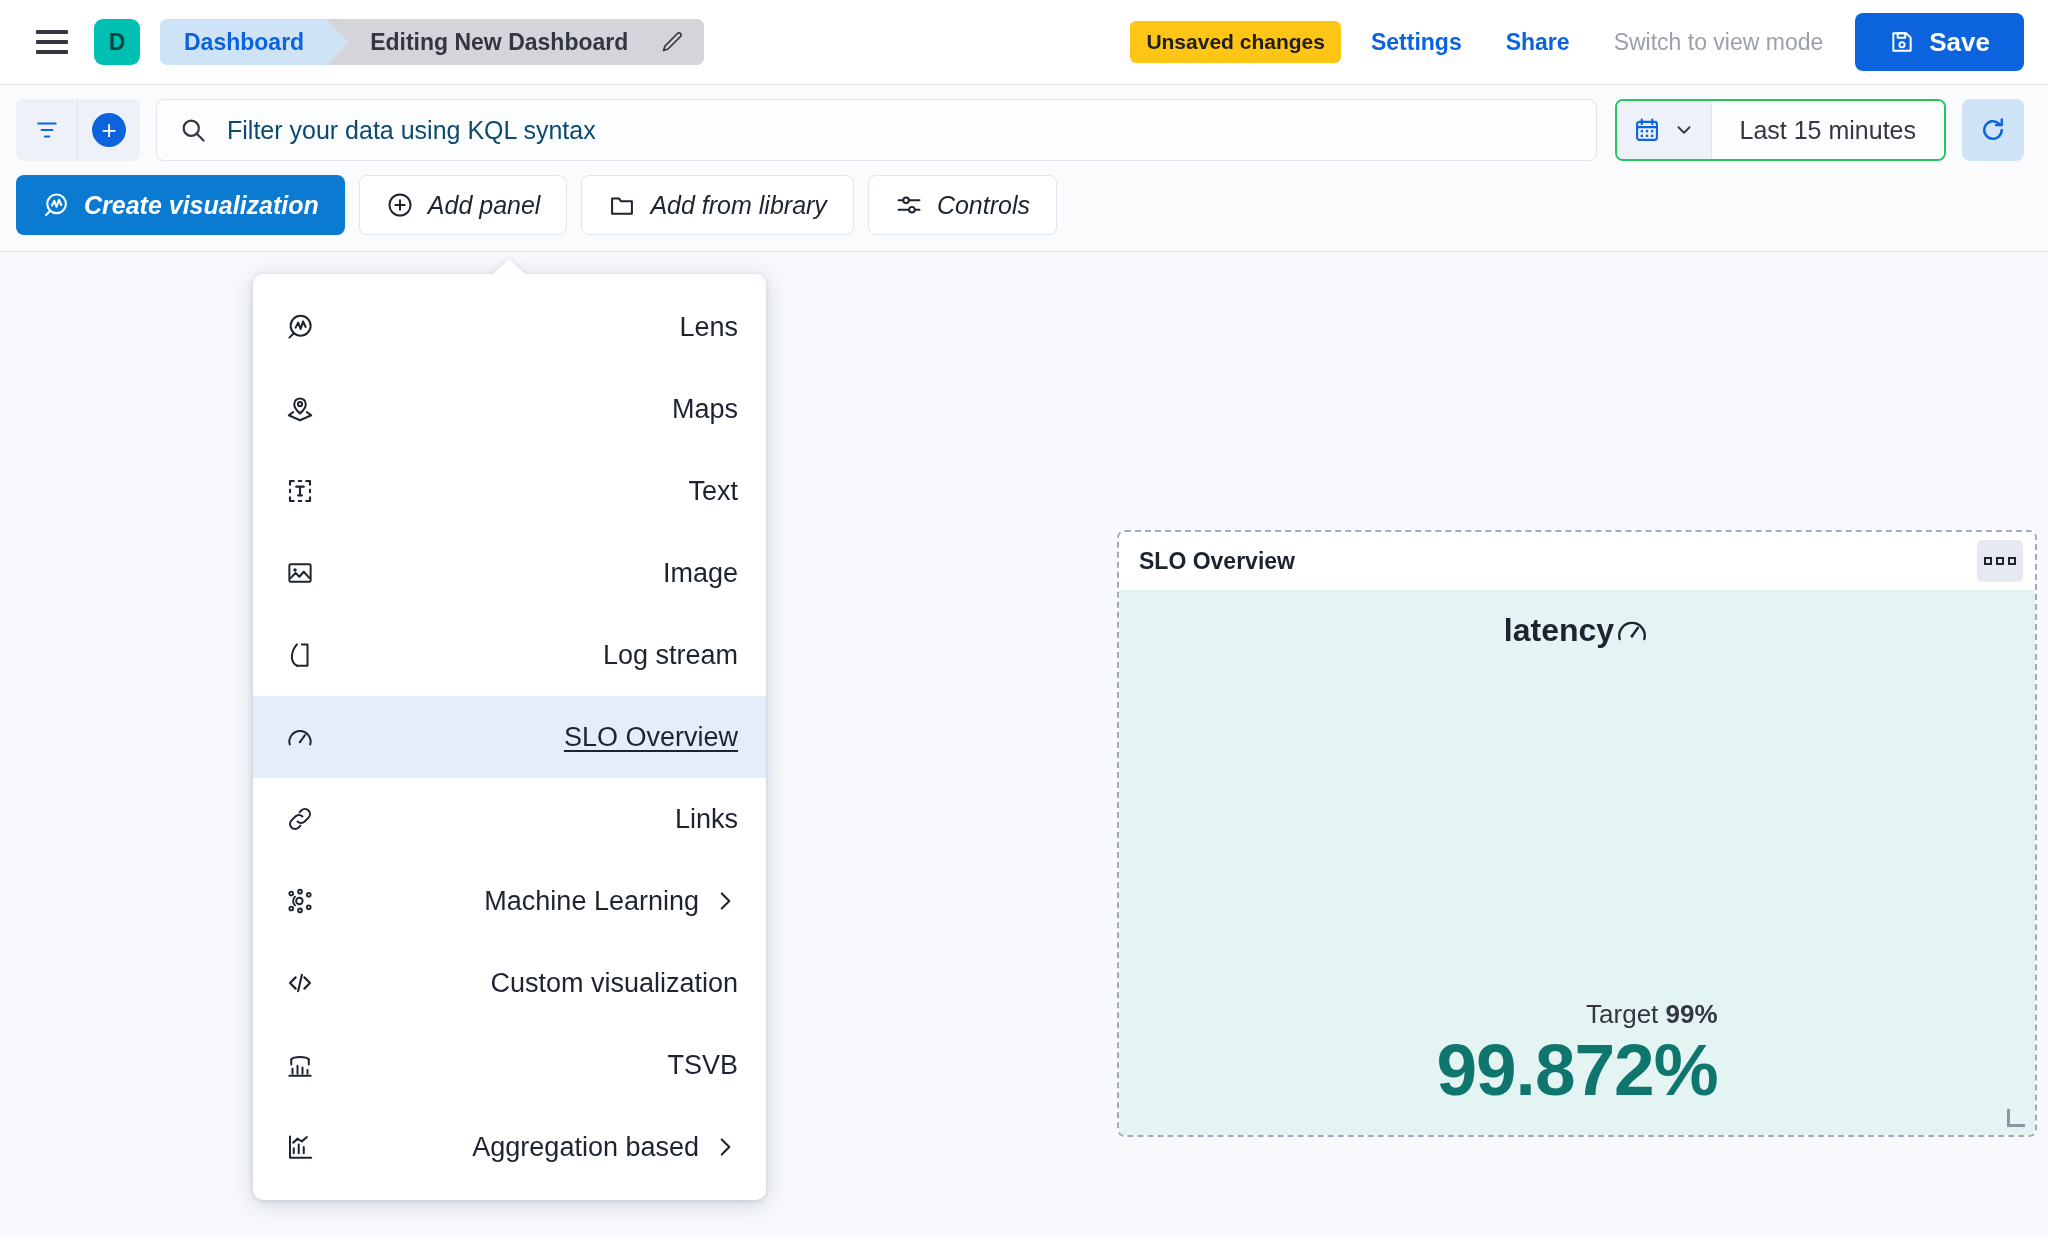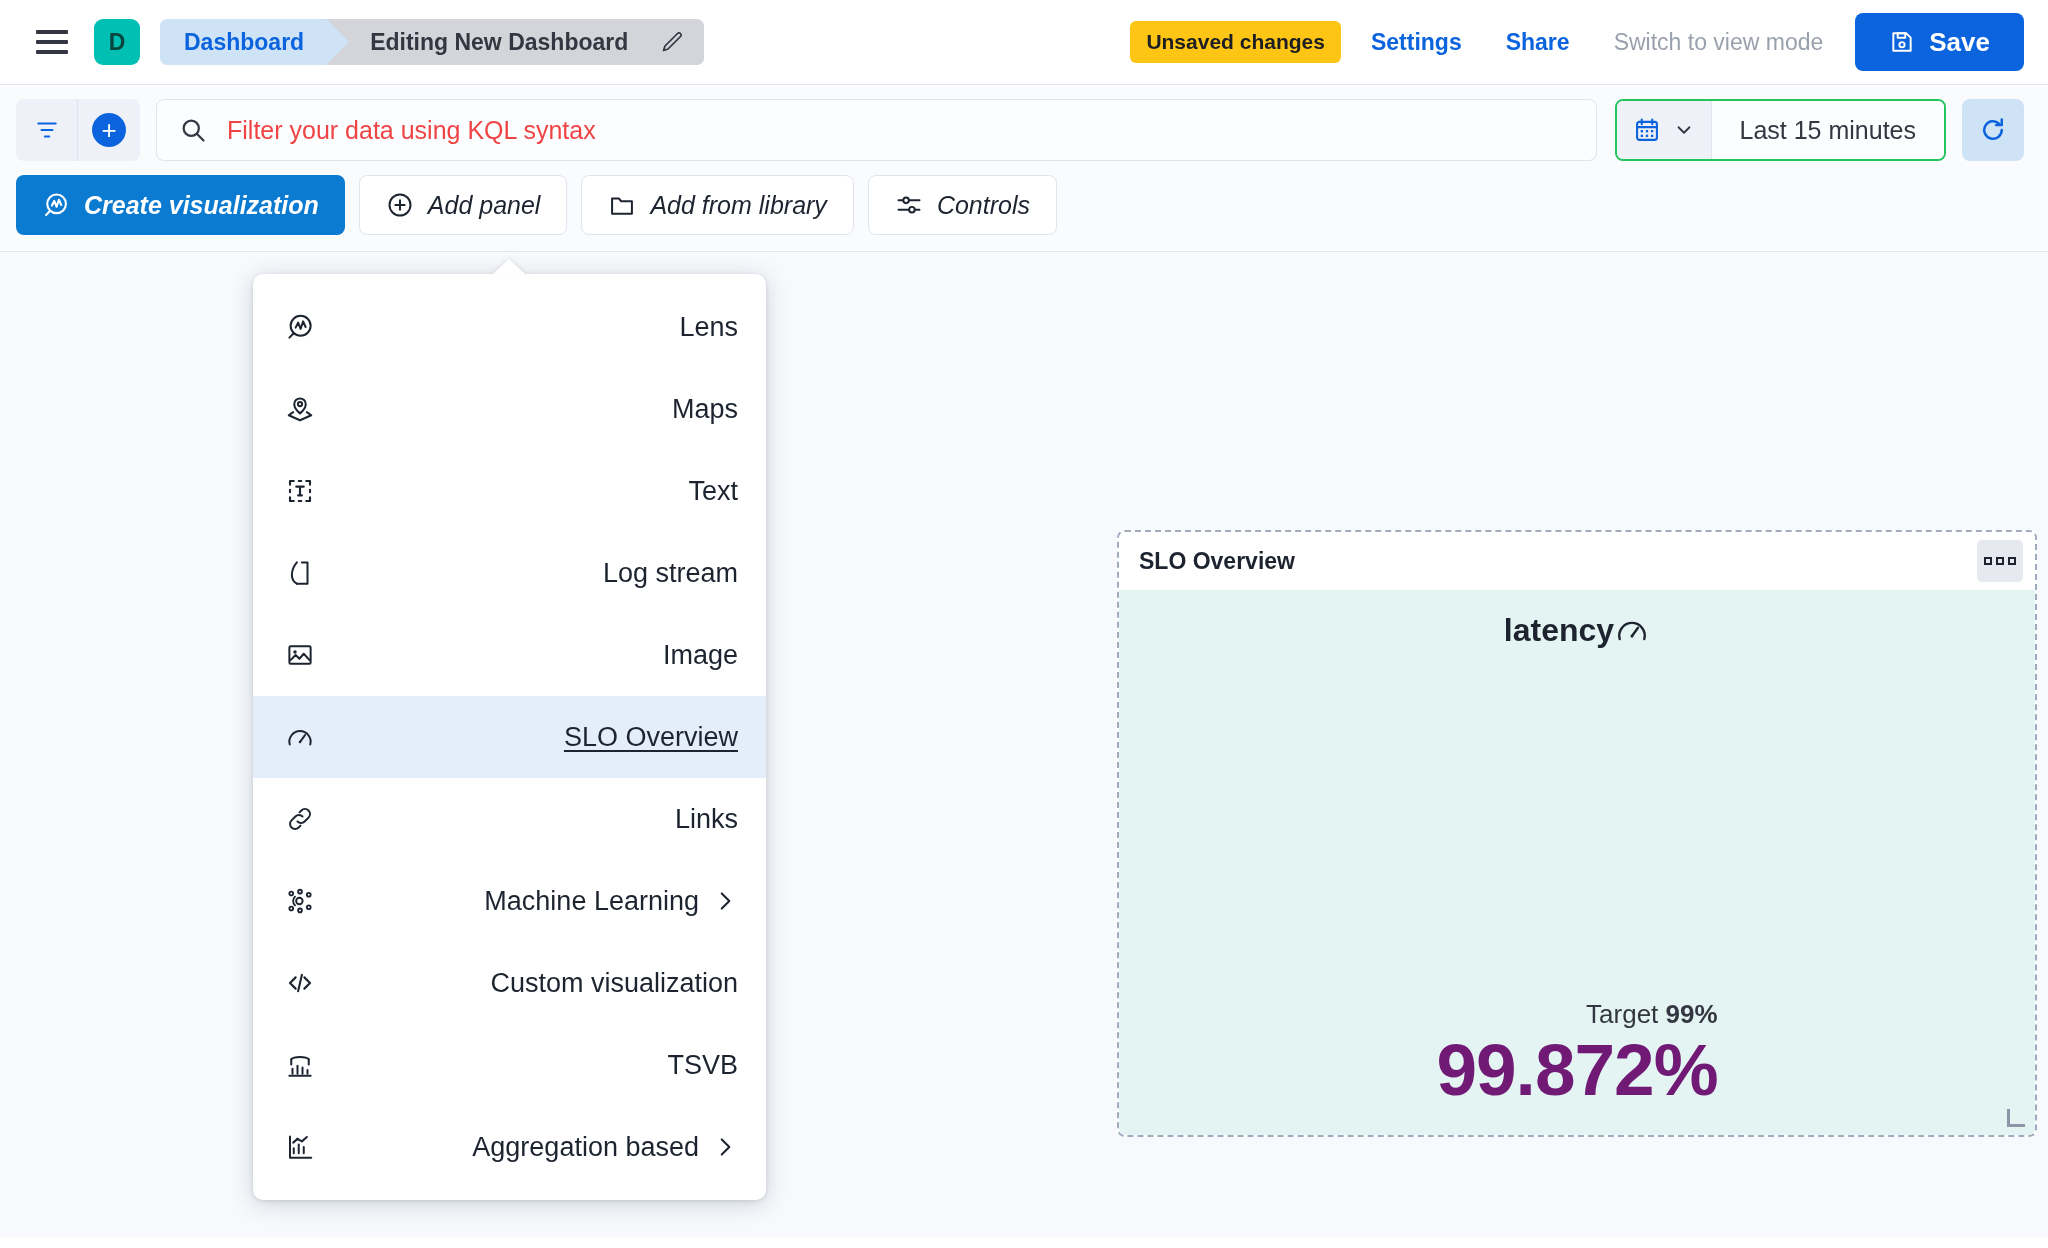--- a/index.html
+++ b/index.html
@@ -144,21 +144,21 @@
     height: 62px;
     background: #fcfdfe;
     border: 1px solid #e0e4ed;
     border-radius: 8px;
     display: flex; align-items: center;
     padding: 0 22px;
     gap: 20px;
     cursor: text;
     box-shadow: 0 1px 1px rgba(0,0,0,0.02);
   }
-  .kql-placeholder { color: #ef4444; font-size: 25px; }
+  .kql-placeholder { color: #0c4a6e; font-size: 25px; }
   .date-group {
     display: flex;
     margin-left: 18px;
     height: 62px;
     border: 2px solid #22c55e;
     border-radius: 8px;
     overflow: hidden;
     background: #fff;
   }
   .date-picker-toggle {
@@ -336,21 +336,21 @@
   }
   .slo-target {
     font-size: 26px;
     color: #343741;
     margin-bottom: 2px;
   }
   .slo-target b { font-weight: 700; }
   .slo-value {
     font-size: 73px;
     font-weight: 700;
-    color: #701a75;
+    color: #0f766e;
     letter-spacing: -1px;
     line-height: 1.05;
   }
   .resize-handle {
     position: absolute;
     right: 10px; bottom: 8px;
     width: 18px; height: 18px;
     border-left: 3px solid #8d96a6;
     border-bottom: 3px solid #8d96a6;
     cursor: nwse-resize;
@@ -532,37 +532,37 @@
         <svg width="30" height="30" viewBox="0 0 24 24" fill="none" stroke="#1d2430" stroke-width="1.7" stroke-linecap="round">
           <path d="M4 4h3M11 4h2M17 4h3M20 4v3M20 11v2M20 17v3M20 20h-3M13 20h-2M7 20H4M4 20v-3M4 13v-2M4 7V4" stroke-dasharray="0"></path>
           <path d="M9 8.5h6M12 8.5v7M10.5 15.5h3"></path>
         </svg>
       </span>
       <span class="mi-label">Text</span>
     </div>
 
     <div class="menu-item">
       <span class="mi-icon">
-        <svg width="30" height="30" viewBox="0 0 24 24" fill="none" stroke="#1d2430" stroke-width="1.6" stroke-linejoin="round" stroke-linecap="round">
-          <path d="M13.5 3.5h4.5v17H9.5"></path>
-          <path d="M9.5 3.5C7 6.5 5.5 10 5.5 13.5c0 3 1.5 5.5 4 7"></path>
-        </svg>
-      </span>
-      <span class="mi-label">Log stream</span>
-    </div>
-
-    <div class="menu-item">
-      <span class="mi-icon">
         <svg width="30" height="30" viewBox="0 0 24 24" fill="none" stroke="#1d2430" stroke-width="1.6" stroke-linejoin="round">
           <rect x="3.5" y="5" width="17" height="14" rx="1"></rect>
           <circle cx="8" cy="9.5" r="1.4" fill="#1d2430" stroke="none"></circle>
           <path d="M4 16.5l4.5-4.5 3 3 3.5-4 5 5.5"></path>
         </svg>
       </span>
       <span class="mi-label">Image</span>
+    </div>
+
+    <div class="menu-item">
+      <span class="mi-icon">
+        <svg width="30" height="30" viewBox="0 0 24 24" fill="none" stroke="#1d2430" stroke-width="1.6" stroke-linejoin="round" stroke-linecap="round">
+          <path d="M13.5 3.5h4.5v17H9.5"></path>
+          <path d="M9.5 3.5C7 6.5 5.5 10 5.5 13.5c0 3 1.5 5.5 4 7"></path>
+        </svg>
+      </span>
+      <span class="mi-label">Log stream</span>
     </div>
 
     <div class="menu-item selected">
       <span class="mi-icon">
         <svg width="30" height="30" viewBox="0 0 24 24" fill="none" stroke="#1d2430" stroke-width="1.6" stroke-linecap="round" stroke-linejoin="round">
           <path d="M3.8 18a8.5 8.5 0 1 1 16.4 0"></path>
           <path d="M12 16l4-5.5"></path>
           <circle cx="12" cy="16" r="1" fill="#1d2430" stroke="none"></circle>
         </svg>
       </span>

